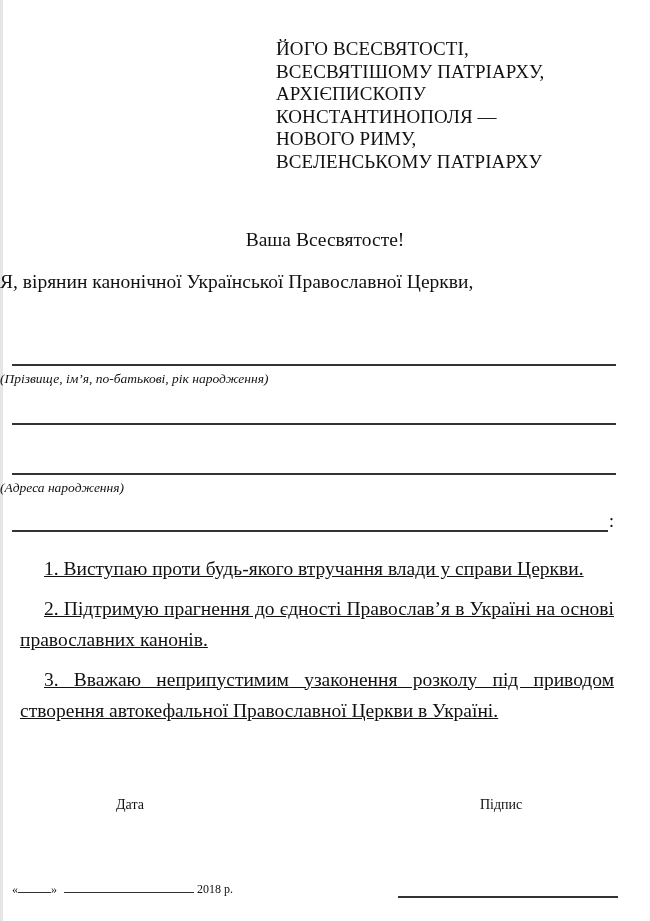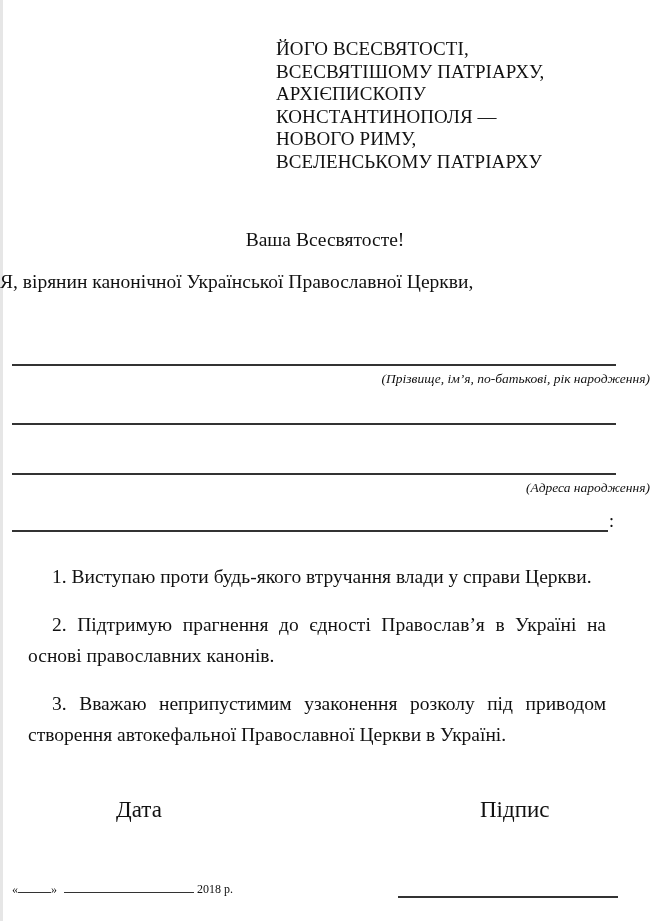--- a/index.html
+++ b/index.html
@@ -4,25 +4,25 @@
 <style>
   html, body { margin:0; padding:0; }
   body { width:650px; height:921px; background:#fff; position:relative; overflow:hidden;
          font-family:"Liberation Serif", "DejaVu Serif", serif; color:#111; }
   .leftedge { position:absolute; left:0; top:0; width:3px; height:921px; background:#e6e6e6; }
   .addressee { position:absolute; left:276px; top:38px; font-size:19px; line-height:22.5px; letter-spacing:0.1px; }
   .addressee div { white-space:nowrap; }
   .greeting { position:absolute; left:0; width:650px; top:229px; text-align:center; font-size:19.5px; }
   .intro { position:absolute; left:0; width:650px; top:271px; font-size:19.5px; }
   .line { position:absolute; height:1.6px; background:#333; }
-  .caption { position:absolute; left:0; width:650px; text-align:right; font-style:italic; font-size:13.5px; }
+  .caption { position:absolute; left:0; width:650px; text-align:left; font-style:italic; font-size:13.5px; }
   .colon { position:absolute; font-size:18px; }
   .points { position:absolute; left:12px; width:610px; top:545px; font-size:19.5px; line-height:31.5px; text-align:justify; }
-  .points p { margin:16px; text-indent:24px; }
-  .sig-label { position:absolute; font-size:23px; }
+  .points p { margin:8px; text-indent:24px;text-decoration:underline; }
+  .sig-label { position:absolute; font-size:14px; }
   .date-row { position:absolute; left:12px; top:876px; font-size:12px; white-space:nowrap; }
   .blank { display:inline-block; border-bottom:1.5px solid #333; height:16px; vertical-align:baseline; }
 </style>
 </head>
 <body>
 
 <div class="leftedge"></div>
 
 <div class="addressee">
   <div>ЙОГО ВСЕСВЯТОСТІ,</div>

